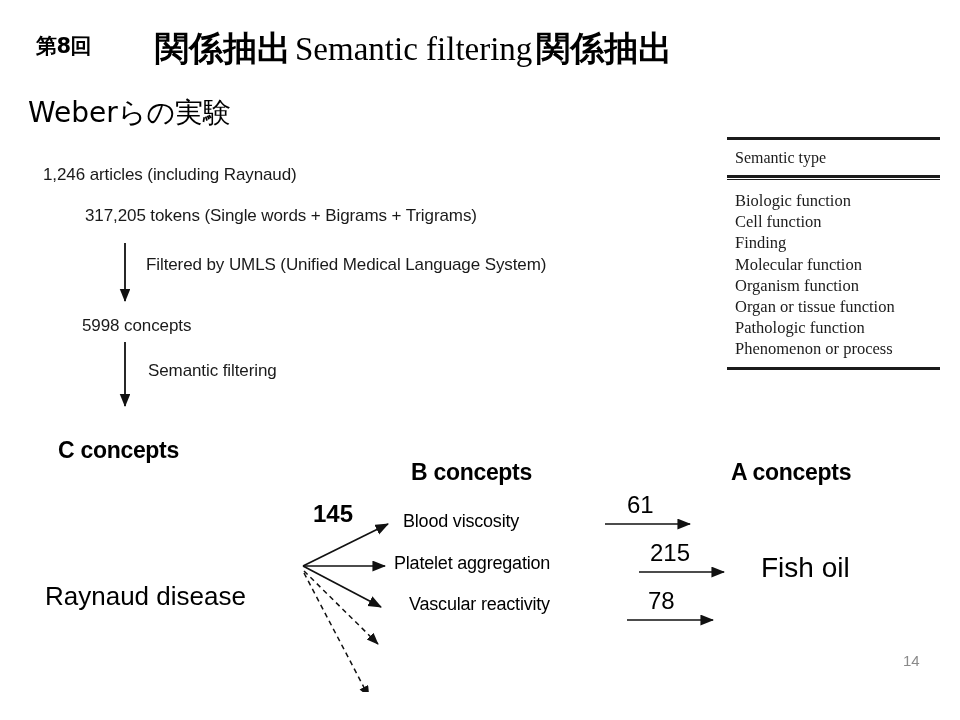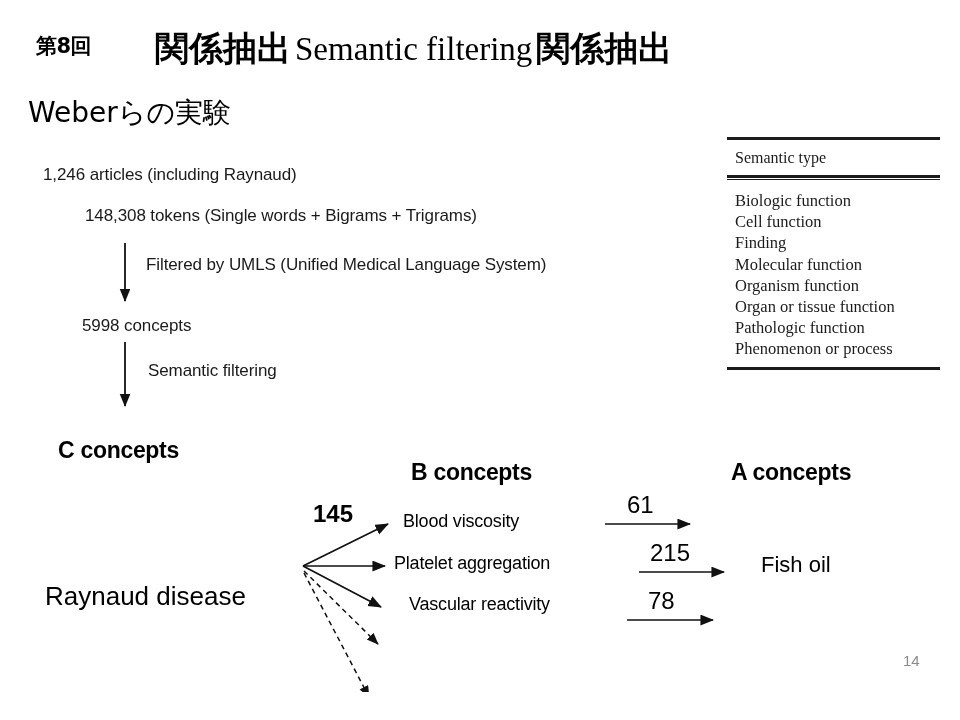--- a/index.html
+++ b/index.html
@@ -142,21 +142,21 @@
     left: 45px;
     top: 549px;
     font-size: 26px;
     white-space: nowrap;
     margin-top: 32px;
   }
   #a-term {
     position: absolute;
     left: 761px;
     top: 552px;
-    font-size: 22px;
+    font-size: 28px;
     white-space: nowrap;
   }
 
   .b-term {
     position: absolute;
     font-size: 18px;
     white-space: nowrap;
     letter-spacing: -0.2px;
   }
   #b-term-0 { left: 403px; top: 511px; }
@@ -205,21 +205,21 @@
 
   <div id="slide-title">
     <span class="jp">関係抽出</span><span class="en">Semantic filtering</span><span class="jp">関係抽出</span>
   </div>
 
   <div id="section-heading">
     <span class="jp">Weberらの実験</span>
   </div>
 
   <div class="flow-line" id="flow-articles">1,246 articles (including Raynaud)</div>
-  <div class="flow-line" id="flow-tokens">148,308 tokens (Single words + Bigrams + Trigrams)</div>
+  <div class="flow-line" id="flow-tokens">317,205 tokens (Single words + Bigrams + Trigrams)</div>
   <div class="flow-line" id="flow-umls">Filtered by UMLS (Unified Medical Language System)</div>
   <div class="flow-line" id="flow-concepts">5998 concepts</div>
   <div class="flow-line" id="flow-semfilter">Semantic filtering</div>
 
   <div id="semantic-table">
     <div class="rule-top"></div>
     <div class="th">Semantic type</div>
     <div class="rule-double"></div>
     <div class="body">
       <div class="row">Biologic function</div>

